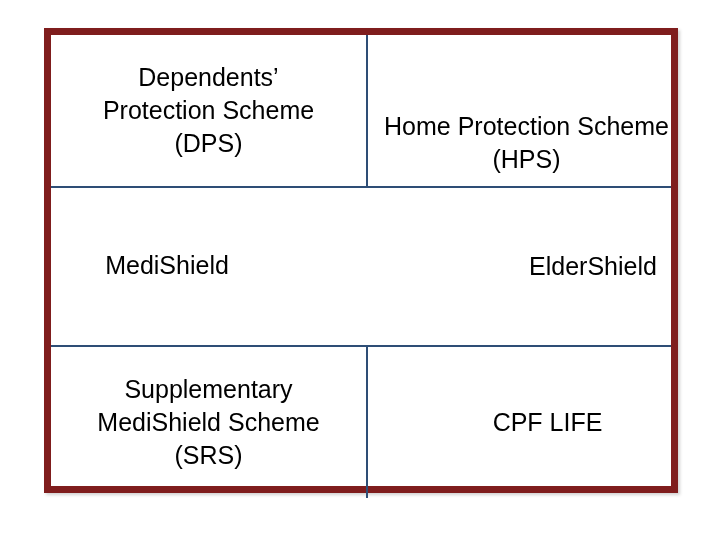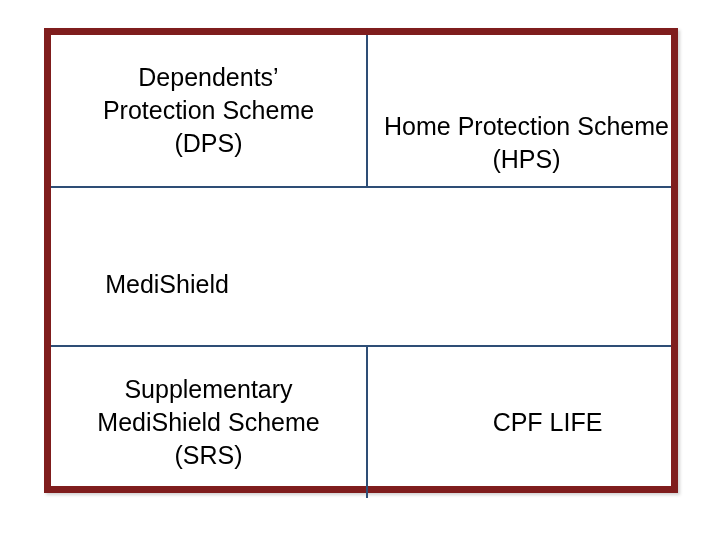--- a/index.html
+++ b/index.html
@@ -69,21 +69,21 @@
     font-size: 25px;
     line-height: 1.32;
     padding: 0 10px;
     white-space: pre-line;
   }
 
   
   #cell-dps { left: 0px;   top: 0px;   width: 315px; height: 151px; }
   #cell-hps { left: 317px; top: 0px;   width: 317px; height: 151px; margin-top: 32px; }
   
-  #cell-medishield  { left: 0px;   top: 171px; width: 232px; height: 157px; }
+  #cell-medishield  { left: 0px;   top: 152px; width: 232px; height: 157px; }
   #cell-eldershield { left: 450px; top: 153px; width: 184px; height: 157px; }
   
   #cell-srs      { left: 0px;   top: 312px; width: 315px; height: 151px; }
   #cell-cpflife  { left: 317px; top: 312px; width: 317px; height: 151px; margin-left: 21px; }
 
   
   #center-box {
     position: absolute;
     left: 234px;
     top: 181px;
@@ -122,20 +122,21 @@
 
     <div class="cell" id="cell-dps">Dependents’
 Protection Scheme
 (DPS)</div>
 
     <div class="cell" id="cell-hps">Home Protection Scheme
 (HPS)</div>
 
     <div class="cell" id="cell-medishield">MediShield</div>
 
+    <div class="cell" id="cell-eldershield">ElderShield</div>
 
     <div class="cell" id="cell-srs">Supplementary
 MediShield Scheme
 (SRS)</div>
 
     <div class="cell" id="cell-cpflife">CPF LIFE</div>
 
   </div>
 
 

